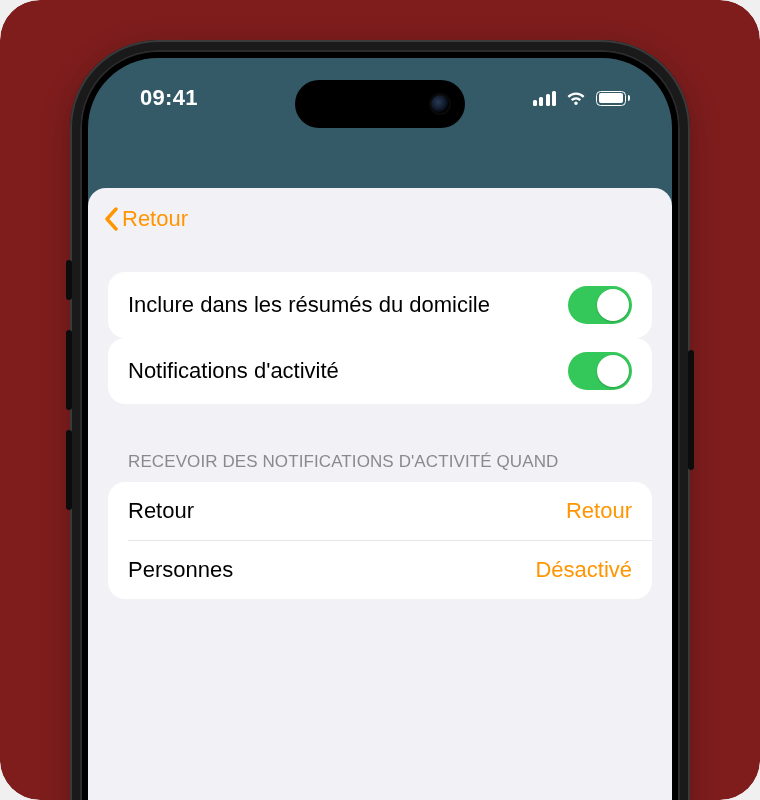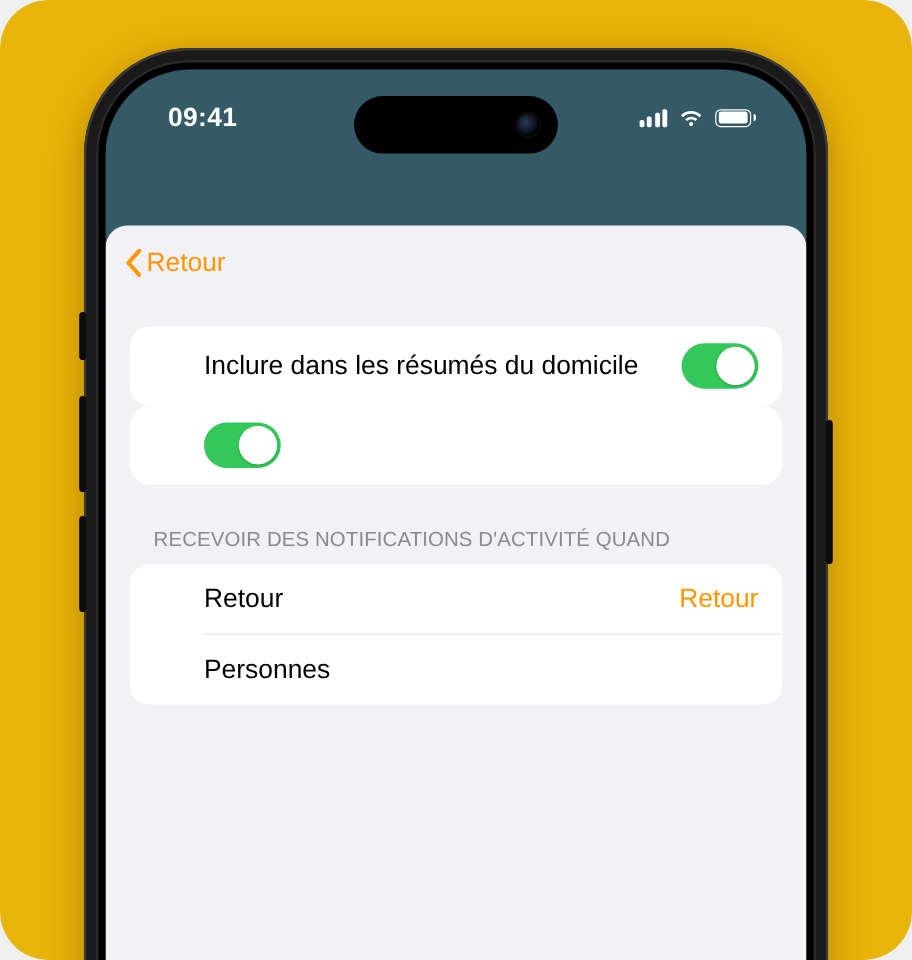--- a/index.html
+++ b/index.html
@@ -15,21 +15,21 @@
       display: flex;
       align-items: flex-start;
       justify-content: center;
       font-family: -apple-system, BlinkMacSystemFont, "Segoe UI", "Helvetica Neue", Arial, sans-serif;
       overflow: hidden;
       border-radius: 40px;
     }
     .stage {
       width: 760px;
       height: 800px;
-      background: #eab308;
+      background: #7f1d1d;
       border-radius: 40px;
       position: relative;
       overflow: hidden;
     }
     .phone {
       position: absolute;
       left: 50%;
       top: 40px;
       transform: translateX(-50%);
       width: 620px;
@@ -191,21 +191,20 @@
       color: #000;
       pointer-events: none;
     }
     .content {
       padding: 22px 20px 0 20px;
     }
     .card {
       background: #fff;
       border-radius: 17px;
       overflow: hidden;
-      padding-left: 42px;
     }
     .row {
       display: flex;
       align-items: center;
       justify-content: space-between;
       padding: 14px 20px 14px 20px;
       min-height: 58px;
     }
     .row-sep { border-top: 1px solid #e5e5ea; margin-left: 20px; }
     .row-label {
@@ -240,21 +239,21 @@
     .footnote {
       font-size: 17px;
       color: #8a8a8e;
       line-height: 1.4;
       padding: 10px 20px 24px 20px;
     }
     .section-header {
       font-size: 17px;
       color: #8a8a8e;
       letter-spacing: 0.1px;
-      padding: 36px 20px 10px 20px;
+      padding: 48px 20px 10px 20px;
     }
   </style>
 </head>
 <body>
 
 <div class="stage">
   <div class="phone">
     <span class="btn-side btn-mute"></span>
     <span class="btn-side btn-volup"></span>
     <span class="btn-side btn-voldn"></span>
@@ -303,34 +302,36 @@
           <div class="content">
             <div class="card">
               <div class="row">
                 <div class="row-label">Inclure dans les résumés du domicile</div>
                 <div class="toggle"></div>
               </div>
             </div>
 
             <div class="card">
               <div class="row">
+                <div class="row-label">Notifications d'activité</div>
                 <div class="toggle"></div>
               </div>
             </div>
 
             <div class="section-header">RECEVOIR DES NOTIFICATIONS D'ACTIVITÉ QUAND</div>
 
             <div class="card">
               <div class="row">
                 <div class="row-label">Retour</div>
                 <div class="row-value">Retour</div>
               </div>
               <div class="row-sep"></div>
               <div class="row">
                 <div class="row-label">Personnes</div>
+                <div class="row-value">Désactivé</div>
               </div>
             </div>
           </div>
         </div>
 
       </div>
     </div>
   </div>
 </div>
 

